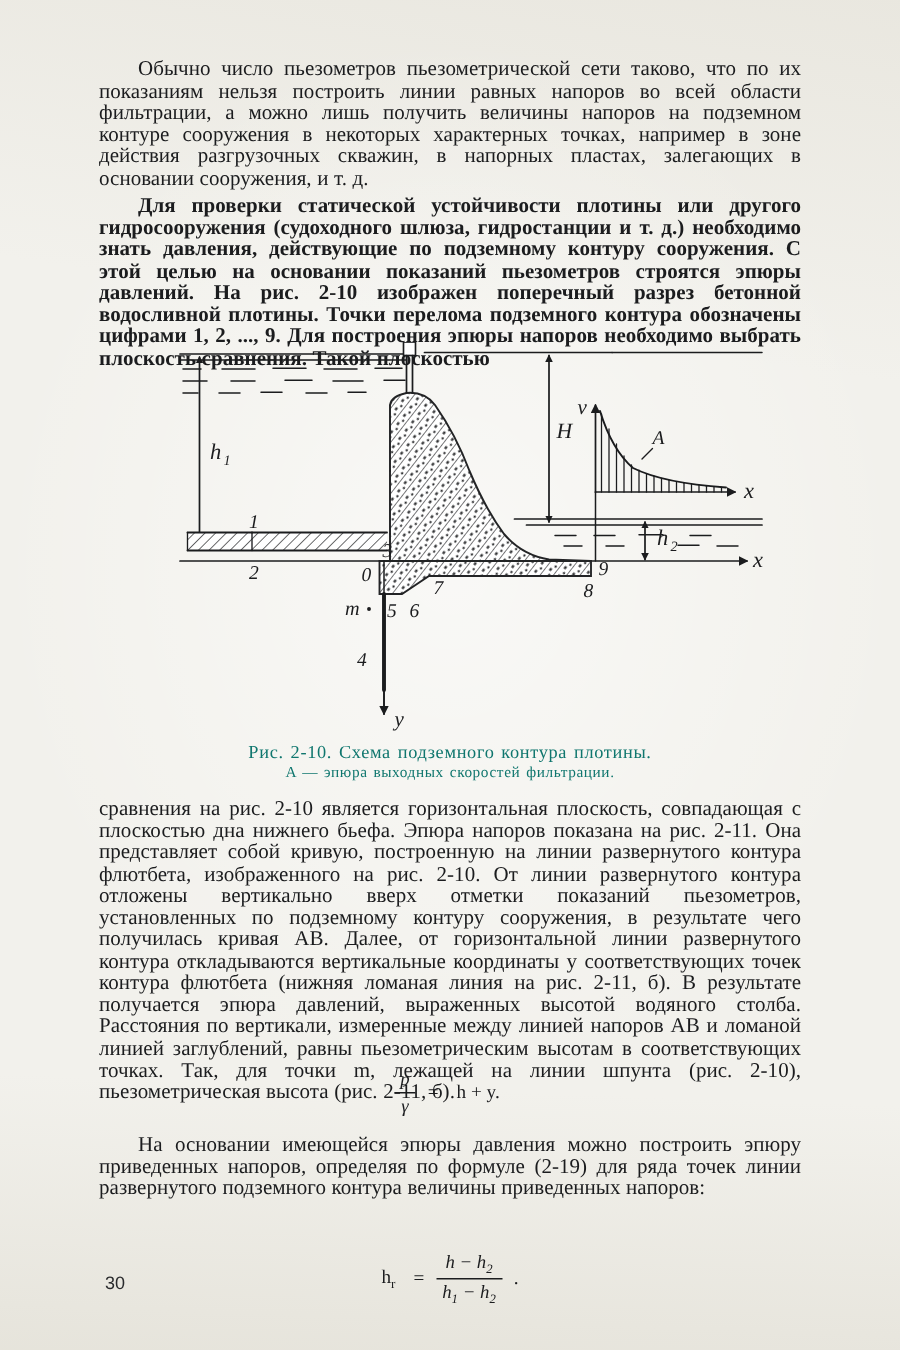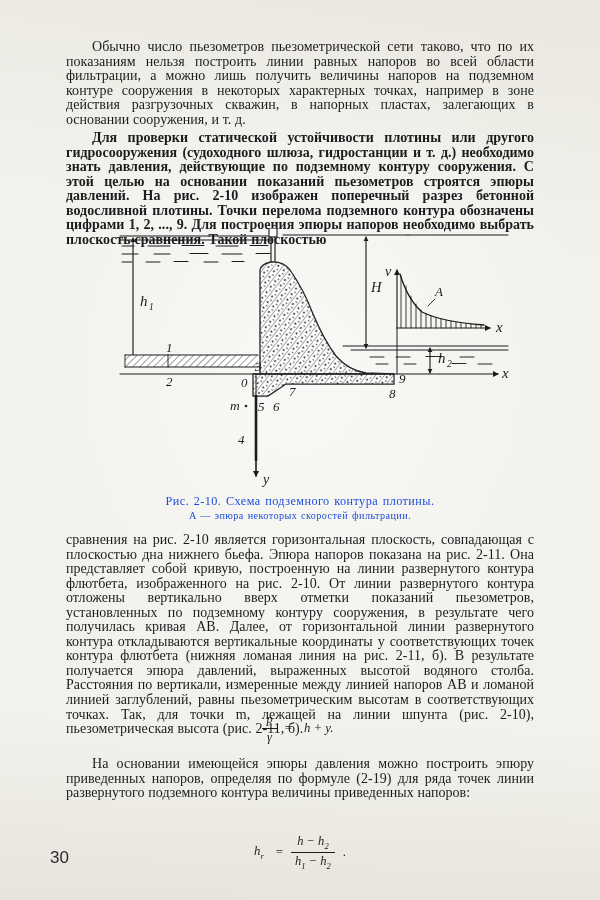--- a/index.html
+++ b/index.html
@@ -56,21 +56,21 @@
     width: 412px;
     height: 262px;
   }
   #figure svg { display: block; }
 
   .figcap {
     position: absolute;
     left: 66px;
     width: 468px;
     text-align: center;
-    color: #1d4ed8;
+    color: #0f766e;
   }
   #figcap-main {
     top: 494px;
     font-size: 12.2px;
     letter-spacing: 0.45px;
     word-spacing: 1.1px;
   }
   #figcap-sub {
     top: 510px;
     font-size: 10.2px;
@@ -100,32 +100,31 @@
     font-size: 12.5px;
   }
   .frac .den {
     display: block;
     padding: 1px 4px 0 4px;
     font-size: 12.5px;
   }
   .eqpart {
     display: inline-block;
     vertical-align: middle;
-    font-style: italic;
     font-size: 12.8px;
     padding: 0 4px;
   }
   .eqpart.rm { font-style: normal; }
   sub { font-size: 0.68em; }
 
   #pagenum {
     position: absolute;
-    left: 50px;
+    left: 70px;
     top: 848px;
-    font-size: 17px;
+    font-size: 12px;
     color: #2a2b2d;
     font-family: "Liberation Sans", sans-serif;
   }
 </style>
 </head>
 <body>
 
 <div id="page">
  <div id="content">
 
@@ -335,21 +334,21 @@
         <text x="181" y="168" font-size="13" font-style="italic">7</text>
         <text x="281" y="170" font-size="13" font-style="italic">8</text>
         <text x="291" y="155" font-size="13" font-style="italic">9</text>
 
         <text x="133" y="159" font-size="13" font-style="italic">0</text>
       </g>
     </svg>
   </div>
 
   <div class="figcap" id="figcap-main">Рис. 2-10. Схема подземного контура плотины.</div>
-  <div class="figcap" id="figcap-sub">A — эпюра некоторых скоростей фильтрации.</div>
+  <div class="figcap" id="figcap-sub">A — эпюра выходных скоростей фильтрации.</div>
 
   <div class="para" id="p3" style="top:533px;">
     <span>сравнения на рис. 2-10 является горизонтальная плоскость, совпадающая с плоскостью дна нижнего бьефа. Эпюра напоров показана на рис. 2-11. Она представляет собой кривую, построенную на линии развернутого контура флютбета, изображенного на рис. 2-10. От линии развернутого контура отложены вертикально вверх отметки показаний пьезометров, установленных по подземному контуру сооружения, в результате чего получилась кривая AB. Далее, от горизонтальной линии развернутого контура откладываются вертикальные координаты y соответствующих точек контура флютбета (нижняя ломаная линия на рис. 2-11, б). В результате получается эпюра давлений, выраженных высотой водяного столба. Расстояния по вертикали, измеренные между линией напоров AB и ломаной линией заглублений, равны пьезометрическим высотам в соответствующих точках. Так, для точки m, лежащей на линии шпунта (рис. 2-10), пьезометрическая высота (рис. 2-11, б).</span>
   </div>
 
   <div class="formula" id="f1" style="top:712px;">
     <span class="frac">
       <span class="num">p</span>
       <span class="den">γ</span>
     </span>

